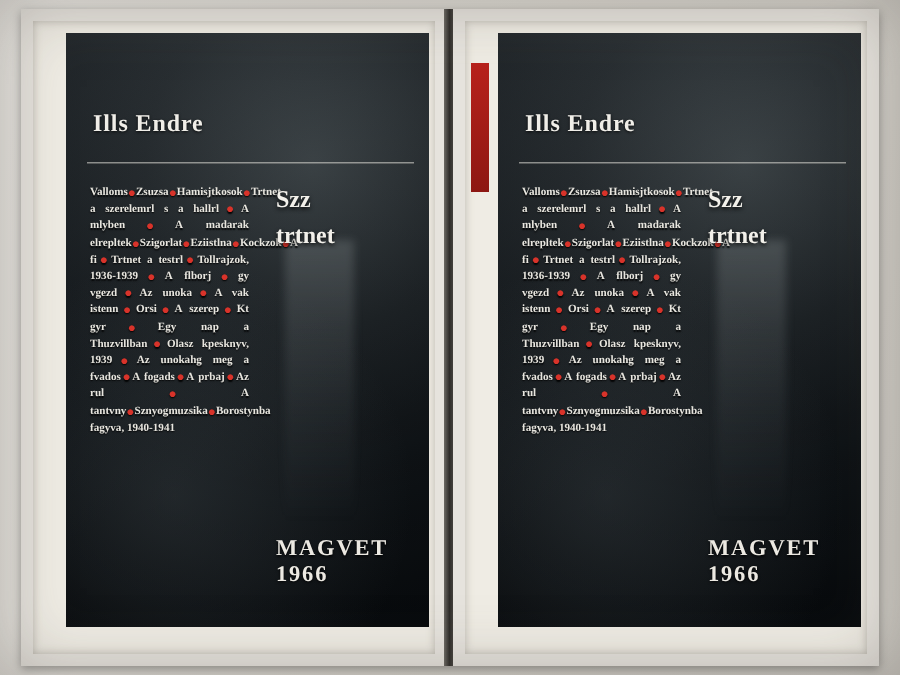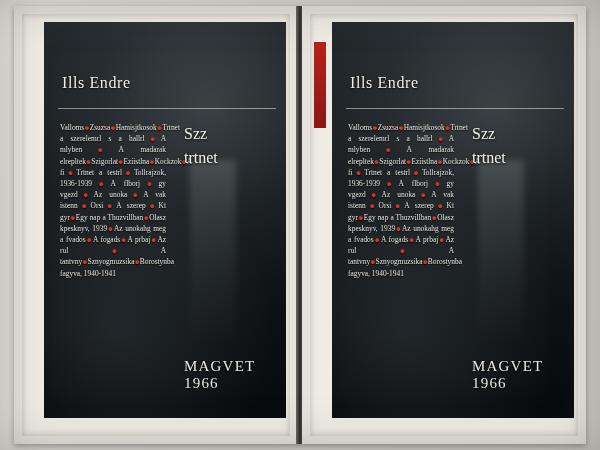--- a/index.html
+++ b/index.html
@@ -42,20 +42,21 @@
     box-shadow: 0 2px 6px rgba(0,0,0,0.35);
   }
 
   
   .panel {
     position: absolute;
     top: 0;
     bottom: 0;
     background: #e6e3dd;
     overflow: hidden;
+    font-weight: bold;
   }
   .panel-left  { left: 0;   width: 284px; }
   .panel-right { left: 288px; width: 284px; }
 
   
   .gutter {
     position: absolute;
     left: 282px;
     top: 0;
     width: 8px;

